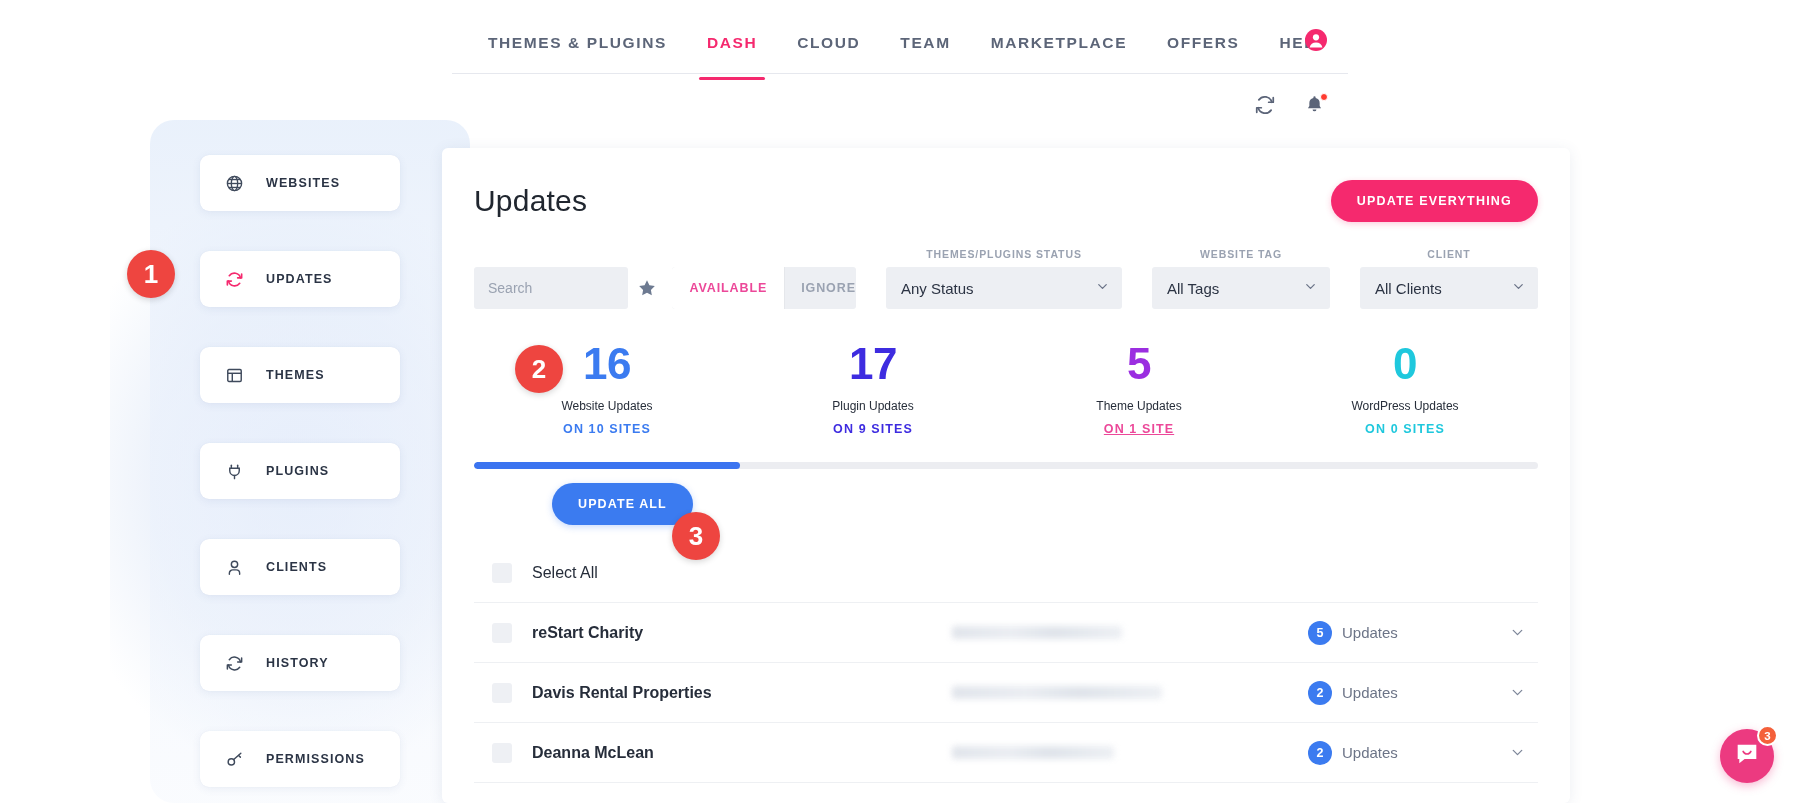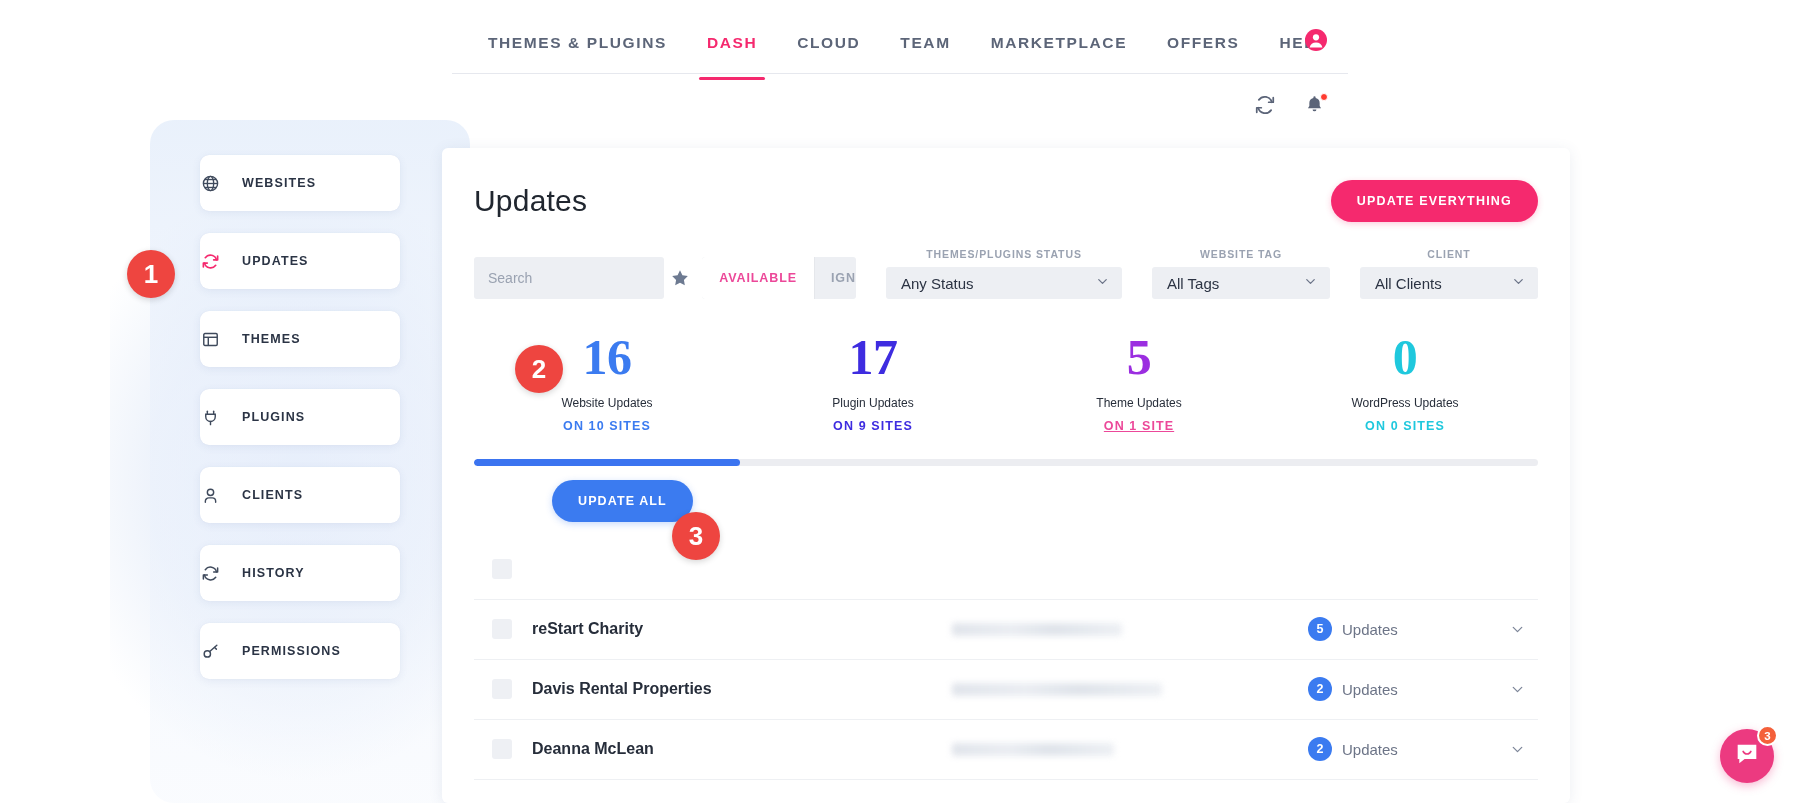--- a/index.html
+++ b/index.html
@@ -57,21 +57,21 @@
   .bell-dot {
     position:absolute; right:-2px; top:-1px; width:8px; height:8px;
     border-radius:50%; background:#ff3b30; border:1.5px solid #fff;
   }
 
   
   .sidebar { position:absolute; left:200px; top:155px; width:200px; }
   .side-item {
     position:relative; height:56px; background:#fff; border-radius:9px;
     box-shadow:0 2px 8px rgba(80,100,150,.09), 0 0 1px rgba(80,100,150,.10);
-    display:flex; align-items:center; margin-bottom:22px;
+    display:flex; align-items:center; padding-left:24px; margin-bottom:40px;
     cursor:pointer;
   }
   .side-item .si-ico { width:20px; height:20px; color:#3f4a5c; display:flex; align-items:center; justify-content:center;}
   .side-item.active .si-ico { color:#f5296e; }
   .side-item .si-label {
     margin-left:22px; font-size:12.5px; font-weight:700;
     letter-spacing:1.1px; color:#2b3445;
   }
 
   
@@ -88,54 +88,54 @@
   .btn-update-everything {
     background:#f5296e; color:#fff; border:none; border-radius:22px;
     padding:0 26px; height:42px; font-size:12.5px; font-weight:700;
     letter-spacing:1.2px; cursor:pointer; font-family:inherit;
     box-shadow:0 2px 6px rgba(245,41,110,.24);
   }
 
   
   .filters { display:flex; align-items:flex-end; gap:0; margin-top:26px; }
   .f-search {
-    width:190px; height:42px; background:#edeff3; border:none; border-radius:3px;
+    width:154px; height:42px; background:#edeff3; border:none; border-radius:3px;
     padding:0 14px; font-size:14px; color:#3b4354; font-family:inherit; outline:none;
   }
   .f-search::placeholder { color:#9aa2b1; }
   .star-btn { width:44px; height:42px; display:flex; align-items:center; justify-content:center; cursor:pointer; color:#6d7a91; }
   .seg {
     display:flex; background:#edeff3; border-radius:3px; height:42px; overflow:hidden;
     margin-left:6px;
   }
   .seg-opt {
     display:flex; align-items:center; padding:0 17px; font-size:12.5px;
     font-weight:700; letter-spacing:.9px; color:#9aa2b1; cursor:pointer;
   }
   .seg-opt.on { background:#fff; color:#ec4899; box-shadow:0 0 0 1px rgba(0,0,0,.03); }
 
   .f-group { margin-left:30px;text-align:center; }
   .f-label {
     font-size:10.5px; letter-spacing:.9px; color:#9aa2b1; font-weight:600;
     margin-bottom:7px; text-transform:uppercase;
   }
   .f-select {
-    position:relative; background:#edeff3; border-radius:3px; height:32px;
+    position:relative; background:#edeff3; border-radius:3px; height:42px;
     display:flex; align-items:center; padding:0 32px 0 15px; cursor:pointer;
   }
   .f-select span { font-size:15px; color:#2b3343; }
   .f-select .chev { position:absolute; right:12px; top:50%; transform:translateY(-50%); color:#6b7488; }
   .w-status { width:236px; }
   .w-tag { width:178px; }
   .w-client { width:178px; }
 
   
   .stats { display:flex; margin-top:32px; }
   .stat { flex:1; text-align:center; position:relative; }
-  .stat-num { font-size:50px; font-weight:700; line-height:1.05; letter-spacing:-.5px;font-family:Liberation Serif, serif; }
+  .stat-num { font-size:44px; font-weight:700; line-height:1.05; letter-spacing:-.5px; }
   .stat-label { font-size:12px; color:#272e3a; margin-top:12px; }
   .stat-sub { font-size:12.5px; font-weight:700; letter-spacing:1.1px; margin-top:9px; }
 
   
   .progress-wrap { margin-top:26px; height:7px; background:#ecedf1; border-radius:4px; overflow:hidden; }
   .progress-bar { height:100%; background:#3b74f0; border-radius:4px; }
   .btn-update-all {
     margin-top:14px; margin-left:78px; background:#3b7bf0; color:#fff; border:none;
     border-radius:21px; height:42px; padding:0 26px; font-size:12.5px;
     font-weight:700; letter-spacing:1.1px; cursor:pointer; font-family:inherit;
@@ -414,20 +414,21 @@
         <div class="progress-bar" id="progbar" style="width: 25%; background: rgb(59, 116, 240);"></div>
       </div>
 
       <button class="btn-update-all">UPDATE ALL</button>
 
       
       <div class="list">
 
         <div class="row head">
           <div class="cb"></div>
+          <div class="row-name">Select All</div>
           <div class="row-url"></div>
           <div class="row-updates"></div>
           <div class="row-chev"></div>
         </div>
 
         <div class="row">
           <div class="cb"></div>
           <div class="row-name">reStart Charity</div>
           <div class="row-url">
               <div class="blur-url"></div>

